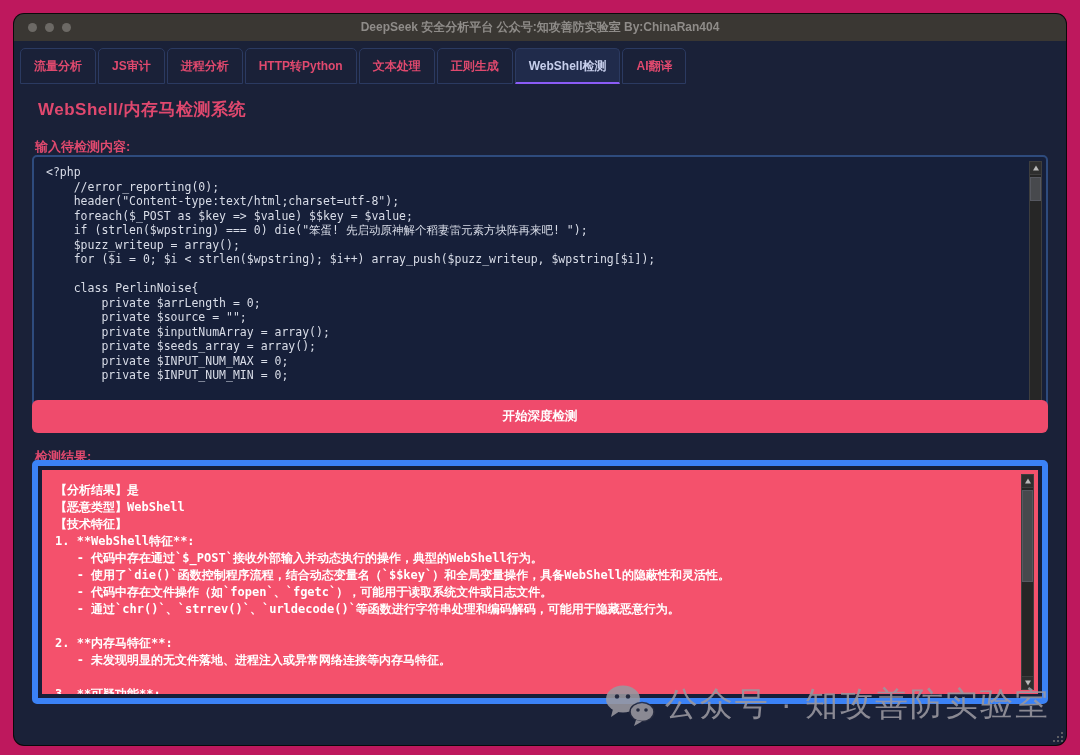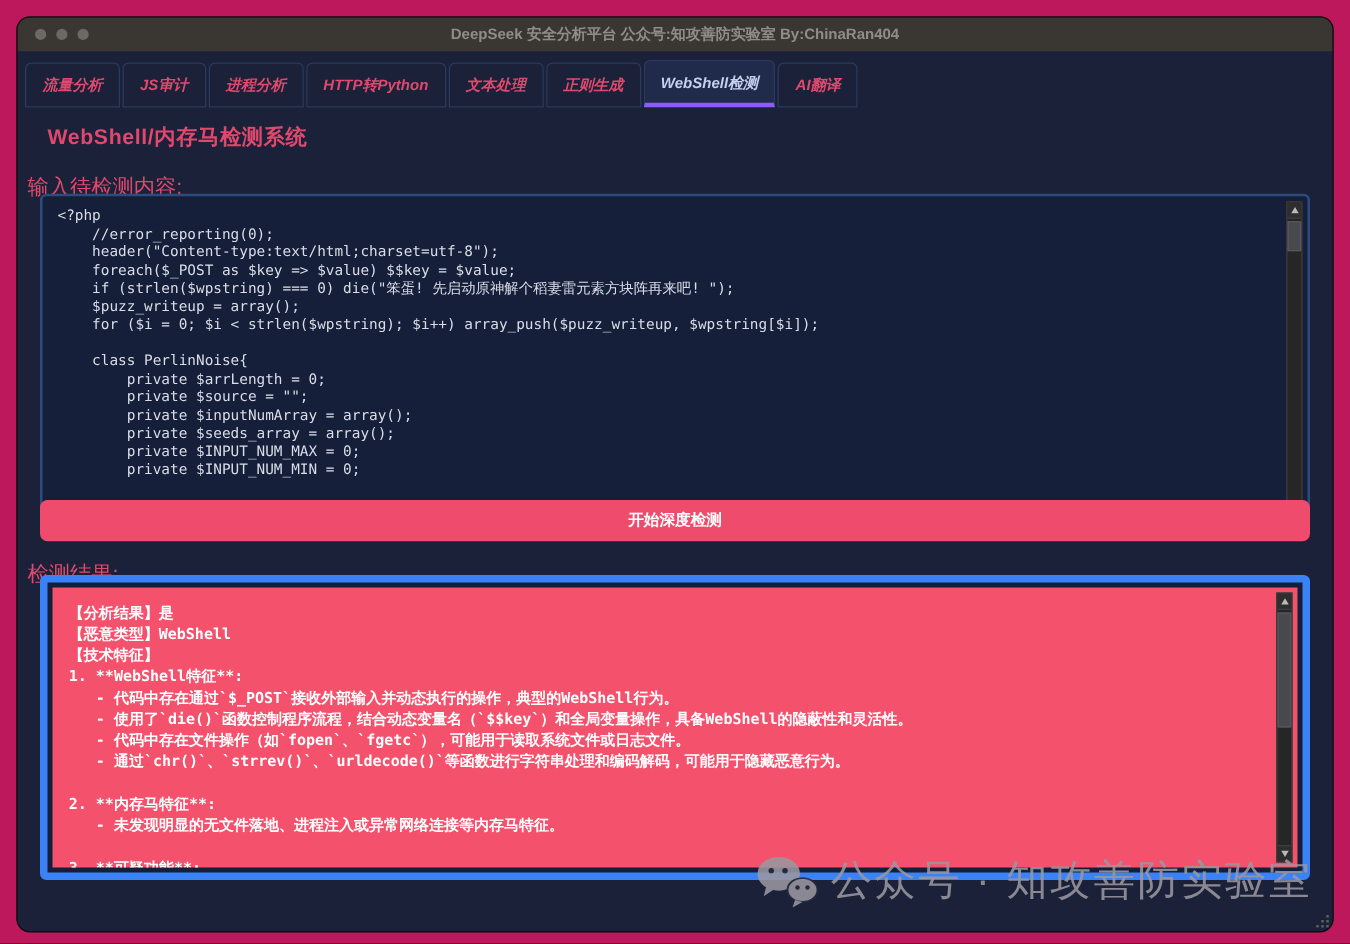--- a/index.html
+++ b/index.html
@@ -11,30 +11,30 @@
   .window { position:absolute; left:14px; top:14px; width:1052px; height:731px;
     background:#1a2138; border-radius:10px; overflow:hidden;
     box-shadow:0 0 0 1px #0a0a0a; }
   .titlebar { position:relative; height:27px; background:#3a3733; }
   .traffic { position:absolute; left:14px; top:9px; display:flex; gap:8px; }
   .dot { width:9px; height:9px; border-radius:50%; background:#6c6965; display:inline-block; }
   .win-title { position:absolute; left:0; right:0; top:0; height:27px; line-height:27px;
     text-align:center; color:#8f8c89; font-size:12px; font-weight:bold; }
 
   
-  .tabbar { position:absolute; left:6px; top:34px; display:flex; align-items:flex-end;font-style:italic; }
+  .tabbar { position:absolute; left:6px; top:34px; display:flex; align-items:flex-end; }
   .tab { padding:9px 13px 8px 13px; margin-right:2px; font-size:12px; font-weight:bold;
     color:#e0496e; background:#1a2138; border:1px solid #2b3a61;
     border-radius:5px 5px 0 0; cursor:default; white-space:nowrap; }
-  .tab.selected { color:#c7cfec; background:#202b4b; border-bottom:4px solid #8b5cf6; padding-bottom:7px; }
+  .tab.selected { color:#c7cfec; background:#202b4b; border-bottom:2px solid #8b5cf6; padding-bottom:7px; }
 
   
   .page-title { position:absolute; left:24px; top:84px; font-size:17px; font-weight:bold;
     color:#e0486e; letter-spacing:0.5px; }
-  .field-label { position:absolute; left:8px; font-size:17px; font-weight:normal; color:#e0496e; }
+  .field-label { position:absolute; left:21px; font-size:13px; font-weight:bold; color:#e0496e; }
   .label-input { top:124px; }
   .label-result { top:434px; }
 
   
   .code-panel { position:absolute; left:18px; top:141px; width:1016px; height:268px;
     background:#161f39; border:2px solid #2e4b7d; border-radius:5px; overflow:hidden; }
   .code-panel pre { position:absolute; left:12px; top:8px; right:26px; bottom:4px;
     font-family:"DejaVu Sans Mono", monospace; font-size:11.5px; line-height:14.5px;
     color:#d9dde8; overflow:hidden; white-space:pre; }
 

